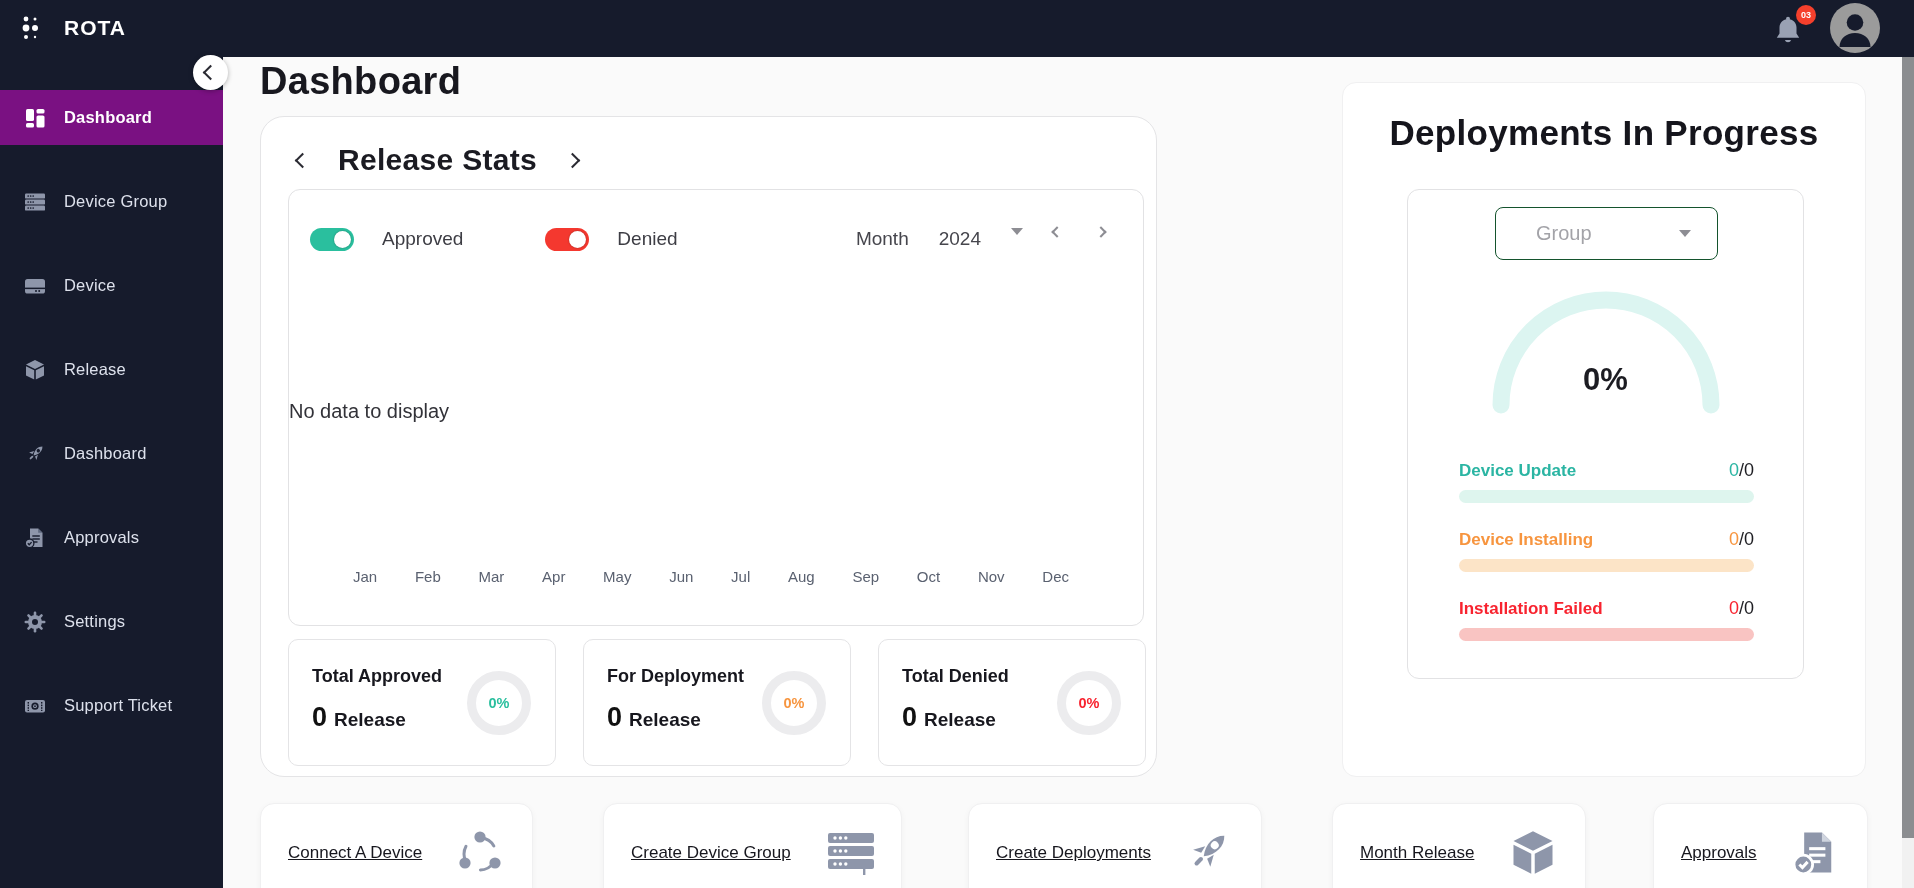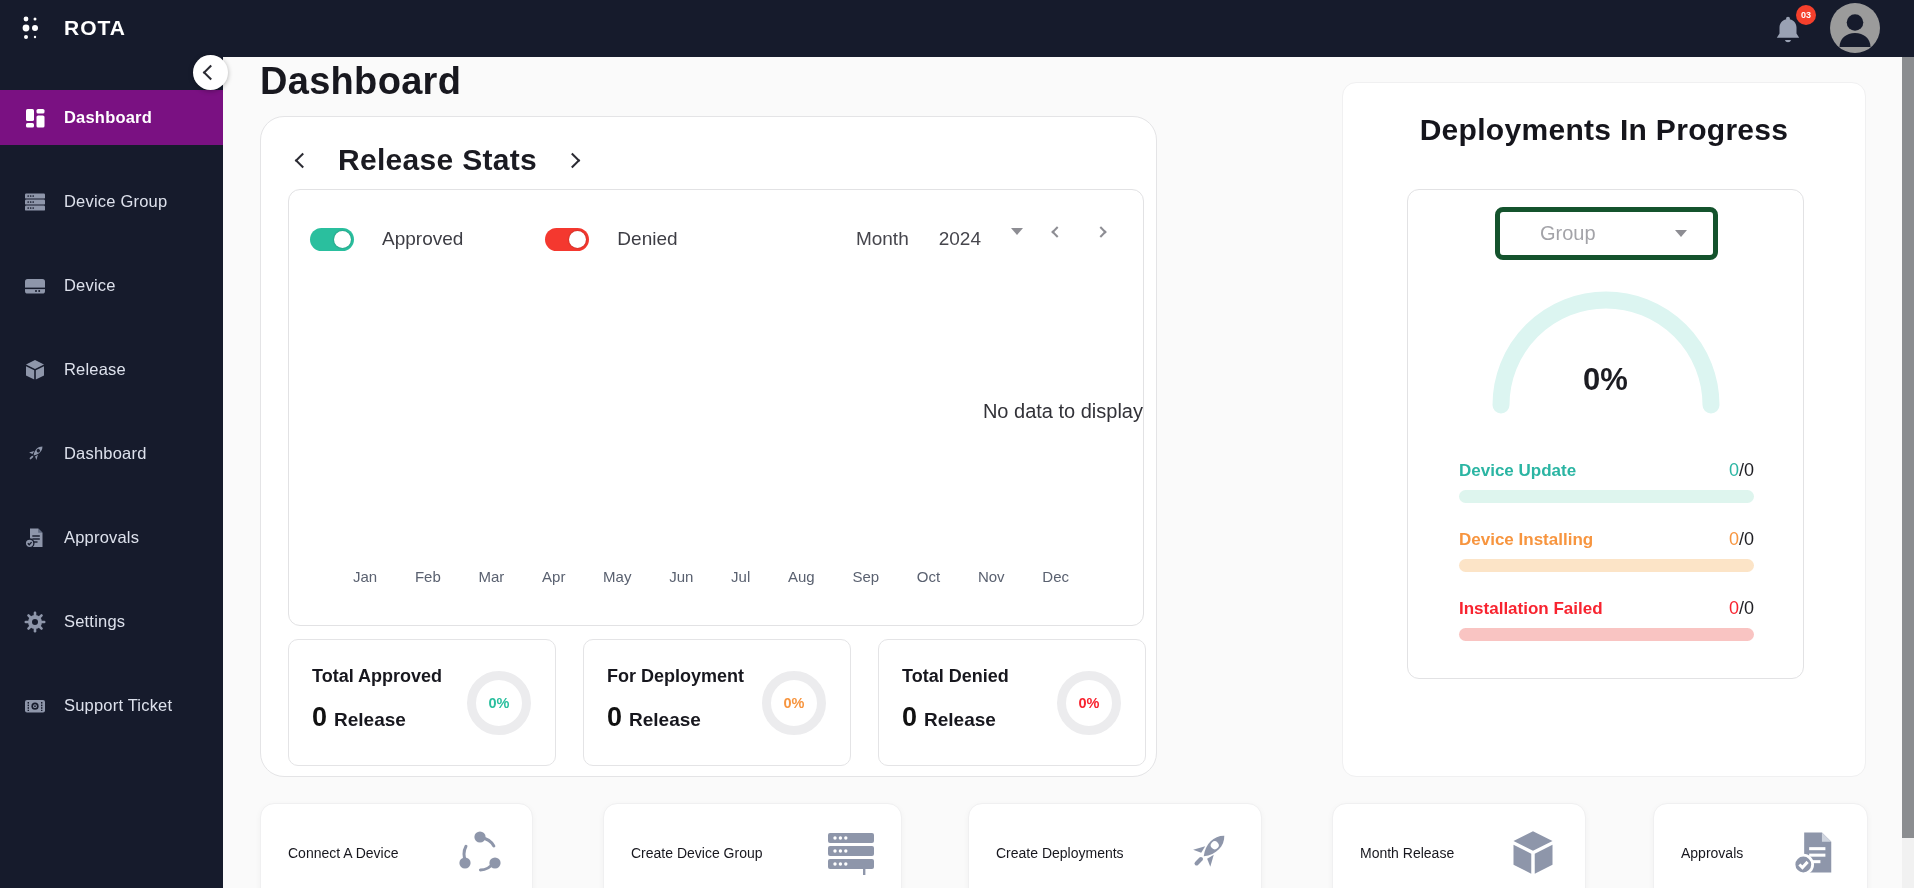--- a/index.html
+++ b/index.html
@@ -52,66 +52,66 @@
   .toggle { width:44px; height:23px; border-radius:12px; position:relative; cursor:pointer; flex:0 0 44px; }
   .toggle .knob { position:absolute; right:3px; top:3px; width:17px; height:17px; border-radius:50%;
                   background:#fff; box-shadow:0 0 2px rgba(0,0,0,.35); }
   .toggle.green { background:#2abf9e; }
   .toggle.red   { background:#f4382f; }
   .toggle-lbl { font-size:19px; color:#3d3d44; margin-left:28px; }
   .period { margin-left:auto; display:flex; align-items:flex-start; gap:30px; }
   .period .ptext { font-size:19px; color:#46464d; }
   .caret-down { width:0; height:0; border-left:6px solid transparent; border-right:6px solid transparent;
                 border-top:7px solid #8d8d93; cursor:pointer; }
-  .no-data { position:absolute; left:0; top:210px; width:100%; text-align:right;
+  .no-data { position:absolute; left:0; top:210px; width:100%; text-align:left;
              font-size:20px; color:#323238; }
   .months { position:absolute; left:64px; right:74px; top:378px; display:flex; justify-content:space-between; }
   .months span { font-size:15px; color:#5a6170; }
 
   .sum-card { position:absolute; top:522px; width:268px; height:127px; background:#fff;
               border:1px solid #e4e4e6; border-radius:10px;padding-left:32px; }
   .sum-title { position:absolute; left:23px; top:26px; font-size:18px; font-weight:600; color:#17171e; }
   .sum-count-row { position:absolute; left:23px; top:62px; display:flex; align-items:baseline; gap:7px; }
   .sum-count { font-size:27px; font-weight:700; color:#111; }
   .sum-unit  { font-size:19px; font-weight:600; color:#17171e; }
   .ring { position:absolute; right:24px; top:31px; width:64px; height:64px; border-radius:50%;
           border:9px solid #ececee; display:flex; align-items:center; justify-content:center; }
   .ring .pct { font-size:14.5px; font-weight:600; }
   .pct.teal { color:#2abf9e; } .pct.orange { color:#f7953f; } .pct.redc { color:#f8232f; }
 
   
   .dep-panel { position:absolute; left:1342px; top:82px; width:524px; height:695px; background:#fff;
                border:1px solid #f0f0f1; border-radius:14px; }
   .dep-title { position:absolute; left:0; top:30px; width:100%; text-align:center;
-               font-size:30px; font-weight:700; color:#15151c; letter-spacing:.3px; }
+               font-size:35px; font-weight:700; color:#15151c; letter-spacing:.3px; }
   .dep-inner { position:absolute; left:64px; top:106px; width:397px; height:490px;
                border:1px solid #e2e2e4; border-radius:12px; }
   .group-select { position:absolute; left:87px; top:17px; width:223px; height:53px;
-                  border:5px solid #14532d; border-radius:8px; display:flex; align-items:center;
+                  border:1px solid #14532d; border-radius:8px; display:flex; align-items:center;
                   padding:0 26px 0 40px; cursor:pointer; }
   .group-select .gtxt { font-size:20px; color:#a3a3a8; }
   .group-select .caret-down { margin-left:auto; }
   .gauge-svg { position:absolute; left:73px; top:100px; }
   .gauge-pct { position:absolute; left:0; top:172px; width:100%; text-align:center;
                font-size:31px; font-weight:700; color:#1c1c22; }
   .dep-row { position:absolute; left:51px; width:295px; }
   .dep-row .line1 { display:flex; align-items:center; }
   .dep-row .rlabel { font-size:17px; font-weight:600; }
   .dep-row .rval { margin-left:auto; font-size:18px; }
   .dep-row .rof { font-size:18px; color:#1d1d22; }
   .dep-bar { margin-top:9px; height:13px; border-radius:7px; }
   .teal-t { color:#2bb5a3; } .orange-t { color:#f7953f; } .red-t { color:#f8232f; }
   .bar-teal { background:#def5ee; } .bar-orange { background:#fce4c7; } .bar-red { background:#f9c4c2; }
 
   
   .qa { position:absolute; top:803px; height:100px; background:#fff; border-radius:14px;
         border:1px solid #f0f0f1; box-shadow:0 2px 6px rgba(0,0,0,.04);
         display:flex; align-items:center; justify-content:space-between;
         padding:0 26px 0 27px; cursor:pointer; }
-  .qa .qlbl { font-size:14px; font-weight:500; color:#17171e; }
+  .qa .qlbl { font-size:17px; font-weight:500; color:#17171e;text-decoration:underline; }
   .qa1 { left:260px;  width:273px; }
   .qa2 { left:603px;  width:299px; }
   .qa3 { left:968px;  width:294px; }
   .qa4 { left:1332px; width:254px; }
   .qa5 { left:1653px; width:215px; }
 
   
   .scroll-track { position:absolute; right:0; top:57px; width:12px; height:831px; background:#f1f1f1; z-index:60; }
   .scroll-thumb { position:absolute; left:0; top:0; width:12px; height:781px; background:#8b8d90; }
 </style>

